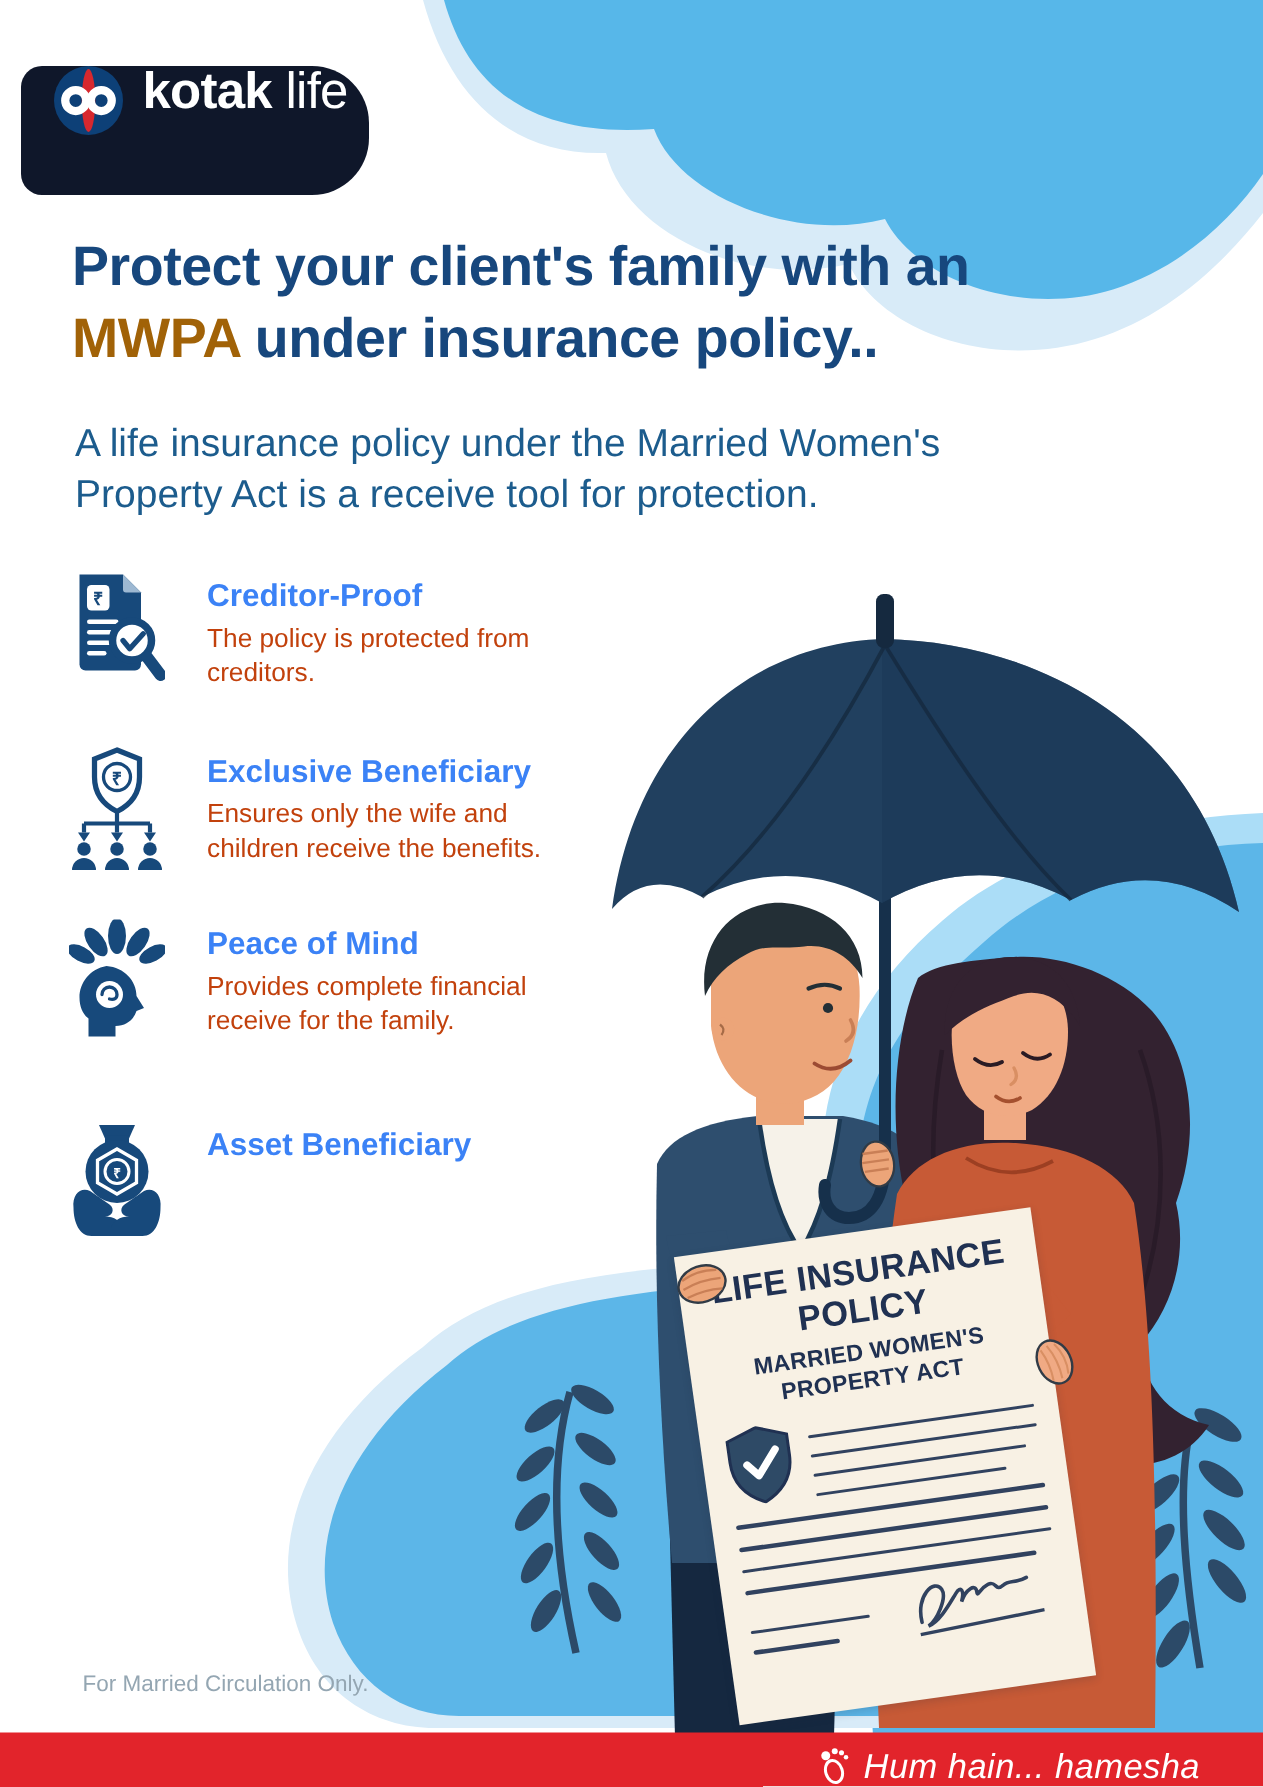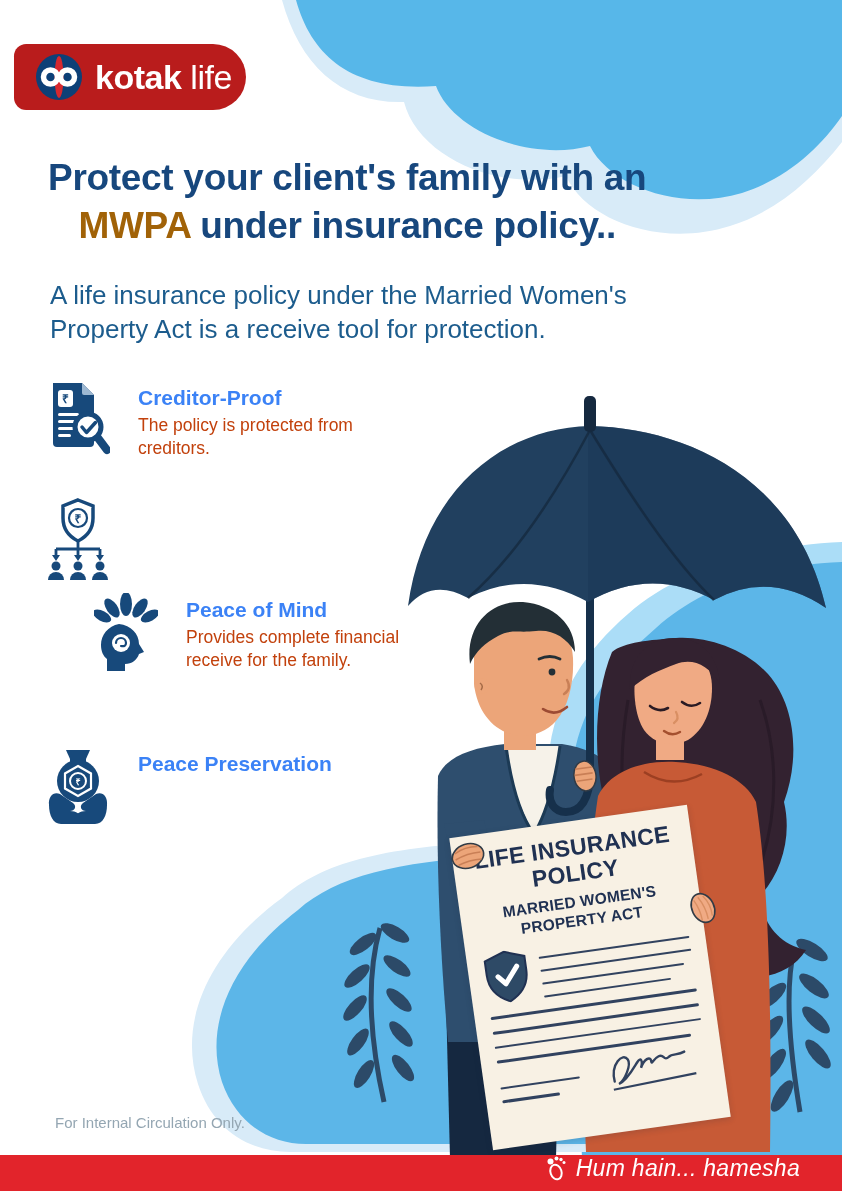--- a/index.html
+++ b/index.html
@@ -3,37 +3,37 @@
 <meta charset="utf-8">
 <style>
   html,body{margin:0;padding:0;background:#e9e9e9;}
   .poster{position:relative;width:842px;height:1191px;background:#ffffff;overflow:hidden;
           font-family:"Liberation Sans",sans-serif;margin:0 auto;}
   .bg-svg,.hands-svg{position:absolute;inset:0;width:842px;height:1191px;}
   .bg-svg{z-index:1;}
   .hands-svg{z-index:4;pointer-events:none;}
 
   
-  .logo{position:absolute;left:14px;top:44px;width:232px;height:66px;background:#b91c1c;
-        border-radius:14px 38px 38px 14px;display:flex;align-items:center;padding-left:22px;
+  .logo{position:absolute;left:14px;top:44px;width:232px;height:86px;background:#0f172a;
+        border-radius:14px 38px 38px 14px;display:flex;padding-left:22px;
         box-sizing:border-box;z-index:5;}
   .logo-sym{flex:0 0 auto;margin-right:13px;display:block;}
   .logo-text{color:#fff;font-size:34px;font-weight:700;letter-spacing:-0.5px;line-height:1;}
   .logo-light{font-weight:300;margin-left:9px;}
 
   
   .headline{position:absolute;left:48px;top:154px;z-index:5;font-size:37px;font-weight:700;
             color:#17477D;line-height:48px;letter-spacing:-0.3px;}
   .headline .red{color:#a16207;}
   .subheadline{position:absolute;left:50px;top:278px;z-index:5;font-size:26px;color:#1C5C8D;
                line-height:34px;max-width:648px;}
 
   
   .feature{position:absolute;left:38px;display:flex;gap:20px;width:372px;z-index:5;}
-  .f1{top:381px;}.f2{top:498px;}.f3{top:593px;justify-content:flex-end;}.f4{top:747px;}
+  .f1{top:381px;}.f2{top:498px;}.f3{top:613px;}.f4{top:747px;}
   .f-icon{flex:0 0 80px;display:flex;justify-content:center;align-items:flex-start;}
   .f-text{padding-top:5px;}
   .f-title{font-size:21px;font-weight:700;color:#3b82f6;margin:0 0 4px 0;}
   .f-desc{font-size:17.5px;color:#c2410c;line-height:23px;max-width:224px;margin:0;}
 
   
   .paper{position:absolute;left:470px;top:820px;width:240px;height:315px;background:#F8F1E4;
          transform:rotate(-8deg);z-index:3;box-sizing:border-box;padding:13px 16px 10px 16px;
          box-shadow:0 2px 6px rgba(30,40,60,.18);}
   .p-title{font-size:23px;font-weight:800;color:#203152;text-align:center;line-height:26px;letter-spacing:.3px;}
@@ -45,21 +45,21 @@
   .pl.w1{width:100%;}.pl.w2{width:94%;}.pl.w3{width:84%;}
   .p-full .pl{margin-top:12px;}
   .p-bottom{display:flex;justify-content:space-between;align-items:flex-end;margin-top:4px;}
   .p-short{width:80px;padding-bottom:6px;}
   .p-short .pl{margin-top:11px;}
   .p-short .s2{width:72%;}
 
   
   .disclaimer{position:absolute;left:55px;top:1114px;z-index:5;font-size:15px;color:#94A6B2;}
   .redbar{position:absolute;left:0;right:0;bottom:0;height:36px;background:#E2242B;z-index:6;
-          display:flex;align-items:flex-start;justify-content:flex-end;padding-right:42px;gap:9px;}
+          display:flex;align-items:flex-end;justify-content:flex-end;padding-right:42px;gap:9px;}
   .tagline{color:#fff;font-size:23px;font-style:italic;font-weight:500;letter-spacing:.3px;}
 </style>
 </head>
 <body>
 
 <div class="poster">
 
   <svg class="bg-svg" viewBox="0 0 842 1191" xmlns="http://www.w3.org/2000/svg">
 
     <g>
@@ -157,21 +157,21 @@
       <circle cx="23" cy="23" r="23" fill="#0D4077"></circle>
       <ellipse cx="23" cy="23" rx="4.5" ry="21" fill="#D7282E"></ellipse>
       <g stroke="#fff" stroke-width="5.5" fill="none">
         <circle cx="14.5" cy="23" r="7"></circle>
         <circle cx="31.5" cy="23" r="7"></circle>
       </g>
     </svg>
     <span class="logo-text"><span>kotak</span><span class="logo-light">life</span></span>
   </div>
 
-  <h1 class="headline" style="margin:0;text-align:center;">
+  <h1 class="headline" style="margin:0;">
     <span>Protect your client's family with an</span><br>
     <span class="red">MWPA</span><span> under insurance policy..</span>
   </h1>
 
   <p class="subheadline" style="margin:0;">A life insurance policy under the Married Women's Property Act is a receive tool for protection.</p>
 
   <div class="feature f1">
     <div class="f-icon">
       <svg width="64" height="78" viewBox="0 0 64 78">
         <path d="M7,2 H36 L48,14 V62 a4,4 0 0 1 -4,4 H11 a4,4 0 0 1 -4,-4 Z" fill="#17497B"></path>
@@ -206,20 +206,24 @@
         <g fill="#17497B">
           <circle cx="10" cy="68" r="4.5"></circle>
             <path d="M2,82 a8,8 0 0 1 16,0 Z"></path>
           <circle cx="32" cy="68" r="4.5"></circle>
             <path d="M24,82 a8,8 0 0 1 16,0 Z"></path>
           <circle cx="54" cy="68" r="4.5"></circle>
             <path d="M46,82 a8,8 0 0 1 16,0 Z"></path>
         </g>
       </svg>
     </div>
+    <div class="f-text">
+      <h3 class="f-title">Exclusive Beneficiary</h3>
+      <p class="f-desc">Ensures only the wife and children receive the benefits.</p>
+    </div>
   </div>
 
   <div class="feature f3">
     <div class="f-icon">
       <svg width="64" height="80" viewBox="0 0 64 80">
         <g fill="#17497B">
           <ellipse cx="32" cy="11" rx="6" ry="12"></ellipse>
           <ellipse cx="18" cy="15" rx="5.5" ry="11" transform="rotate(-35 18 15)"></ellipse>
           <ellipse cx="46" cy="15" rx="5.5" ry="11" transform="rotate(35 46 15)"></ellipse>
           <ellipse cx="8" cy="23" rx="5" ry="10" transform="rotate(-62 8 23)"></ellipse>
@@ -243,21 +247,21 @@
         <rect x="24" y="10" width="16" height="8" fill="#17497B"></rect>
         <circle cx="32" cy="34" r="21" fill="#17497B"></circle>
         <polygon points="32,19 45,26.5 45,41.5 32,49 19,41.5 19,26.5" fill="none" stroke="#fff" stroke-width="2.2"></polygon>
         <circle cx="32" cy="34" r="8" fill="none" stroke="#fff" stroke-width="2"></circle>
         <text x="32" y="38" font-size="9" font-weight="bold" fill="#fff" text-anchor="middle">₹</text>
         <path d="M3,58 C2,49 8,44 14,47 L27,56 C31,59 29,64 24,64 C30,64 35,67 36,72 L36,77 H15 C7,77 3,68 3,58 Z" fill="#17497B"></path>
         <path d="M61,58 C62,49 56,44 50,47 L37,56 C33,59 35,64 40,64 C34,64 29,67 28,72 L28,77 H49 C57,77 61,68 61,58 Z" fill="#17497B"></path>
       </svg>
     </div>
     <div class="f-text">
-      <h3 class="f-title">Peace Preservation</h3>
+      <h3 class="f-title">Asset Beneficiary</h3>
     </div>
   </div>
 
   <div class="paper">
     <div class="p-title">LIFE INSURANCE</div>
     <div class="p-title">POLICY</div>
     <div class="p-sub first">MARRIED WOMEN'S</div>
     <div class="p-sub">PROPERTY ACT</div>
     <div class="p-body">
       <svg width="44" height="52" viewBox="0 0 44 52">
@@ -293,21 +297,21 @@
     <g transform="rotate(-18 468 856)">
       <ellipse cx="468" cy="856" rx="16" ry="12" fill="#ECA579" stroke="#313B46" stroke-width="1.6"></ellipse>
       <path d="M456,850 q12,-4 24,0 M455,856 q13,-3 26,0 M456,862 q12,-2 24,1" stroke="#C97F56" stroke-width="1.5" fill="none"></path>
     </g>
     <g transform="rotate(64 703 908)">
       <ellipse cx="703" cy="908" rx="15" ry="11" fill="#F0AA84" stroke="#313B46" stroke-width="1.6"></ellipse>
       <path d="M692,903 q11,-4 22,0 M691,908 q12,-3 24,0 M692,913 q11,-2 22,1" stroke="#D98F63" stroke-width="1.4" fill="none"></path>
     </g>
   </svg>
 
-  <div class="disclaimer">For Internal Circulation Only.</div>
+  <div class="disclaimer">For Married Circulation Only.</div>
   <div class="redbar">
     <svg width="21" height="27" viewBox="0 0 21 27">
       <g fill="none" stroke="#fff" stroke-width="2">
         <ellipse cx="10" cy="17" rx="5.5" ry="7.5" transform="rotate(-18 10 17)"></ellipse>
       </g>
       <g fill="#fff">
         <circle cx="4.5" cy="6.5" r="3"></circle>
           <circle cx="10.5" cy="3.5" r="2"></circle>
         <circle cx="15" cy="4.5" r="1.7"></circle>
           <circle cx="18" cy="7.5" r="1.5"></circle>

